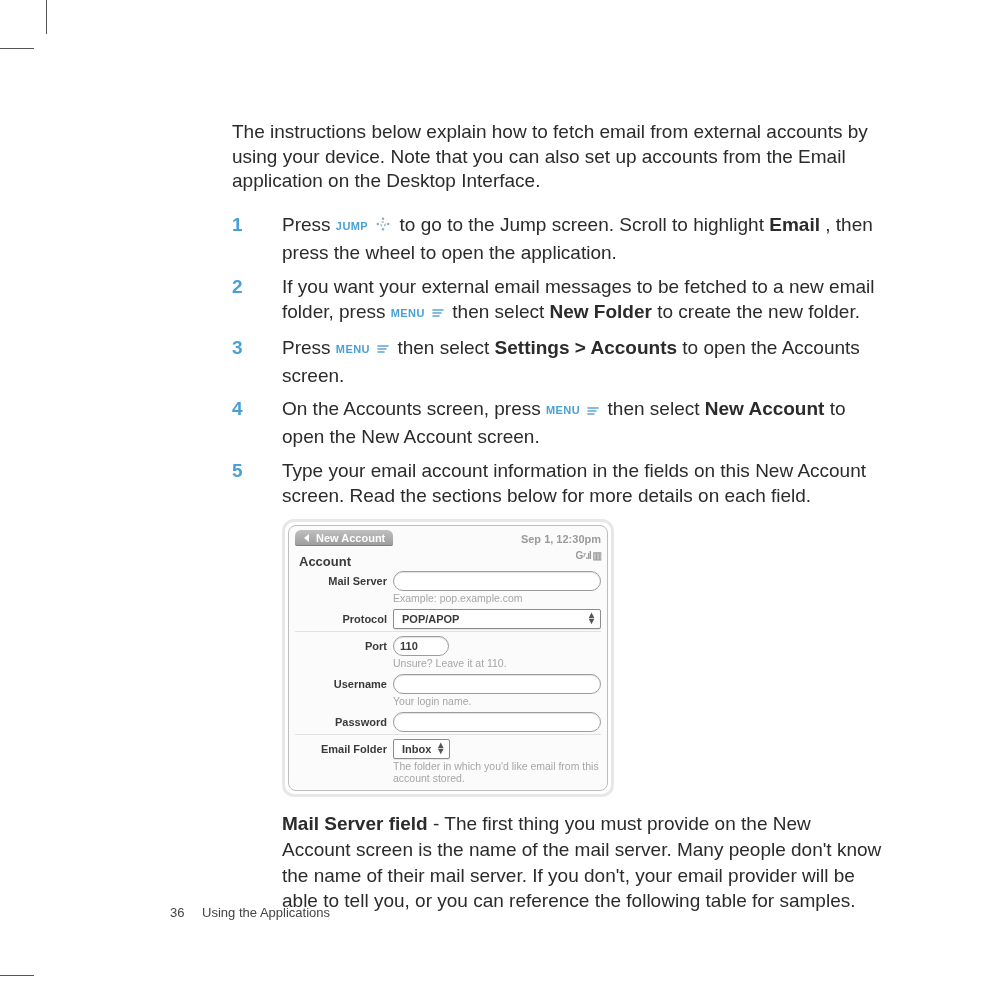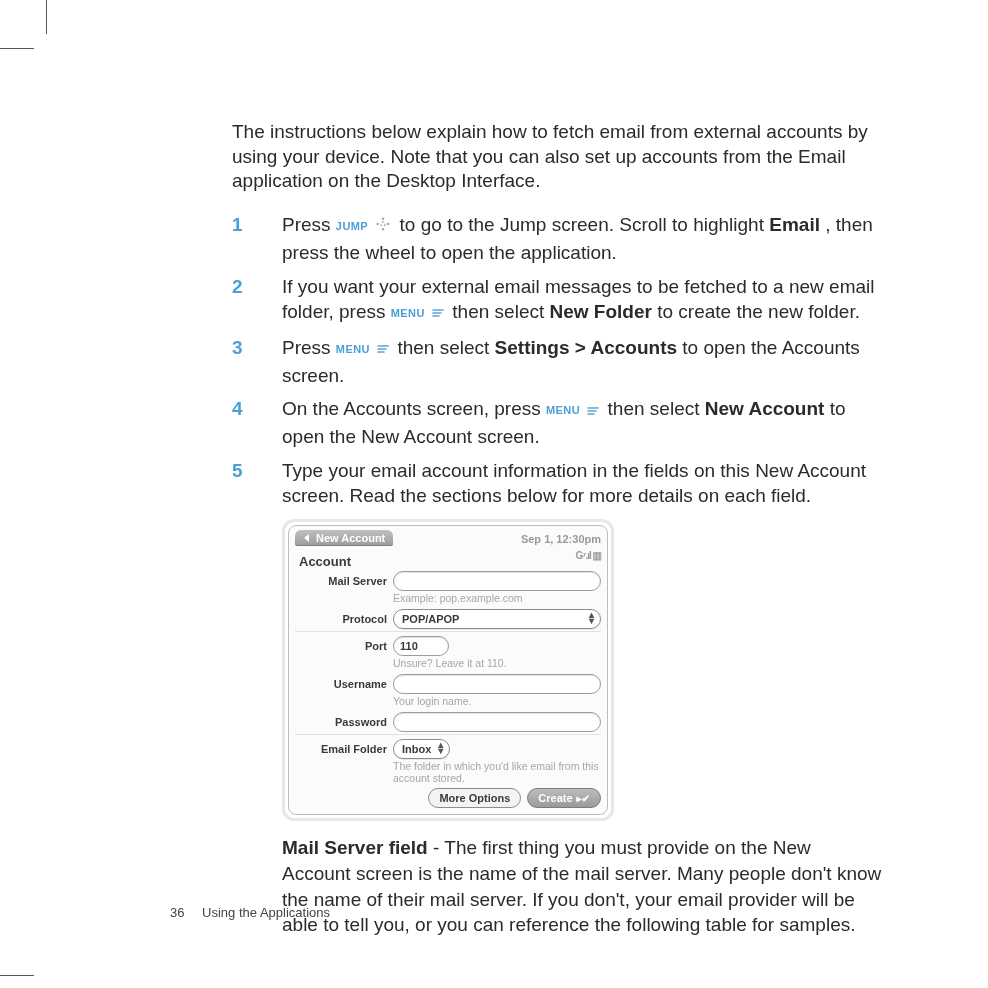--- a/index.html
+++ b/index.html
@@ -176,21 +176,21 @@
     border: 1px solid #9c9c9c;
     border-radius: 10px;
     background: #fff;
     box-shadow: inset 0 1px 1px rgba(0,0,0,.12);
   }
   .select {
     display: inline-flex;
     align-items: center;
     height: 18px;
     border: 1px solid #8c8c8c;
-    border-radius: 10px;
+    border-radius: 2px;
     background: #fff;
     font-size: 11px;
     font-weight: bold;
     color: #3a3a3a;
     padding: 0 18px 0 8px;
     position: relative;
     box-shadow: inset 0 1px 0 rgba(255,255,255,.8), 0 1px 0 rgba(0,0,0,.08);
   }
   .select .arrows {
     position: absolute;
@@ -387,27 +387,20 @@
 
         <div class="field-row">
           <div class="field-label">Email Folder</div>
           <div class="select">
             <span>Inbox</span>
             <span class="arrows">▴<br>▾</span>
           </div>
         </div>
         <div class="hint" style="margin-bottom:0">The folder in which you'd like email from this account stored.</div>
 
-        <div class="shot-footer">
-          <span class="pill pill-light">More Options</span>
-          <span class="pill pill-dark">
-            <span>Create</span>
-              <span class="chk">▸✔</span>
-          </span>
-        </div>
       </div>
     </div>
 
     <div class="mail-server-para">
       <span class="bold">Mail Server field</span><span> - The first thing you must provide on the New Account screen is the name of the mail server. Many people don't know the name of their mail server. If you don't, your email provider will be able to tell you, or you can reference the following table for samples.</span>
     </div>
 
   </div>
 
   <div class="page-footer">

